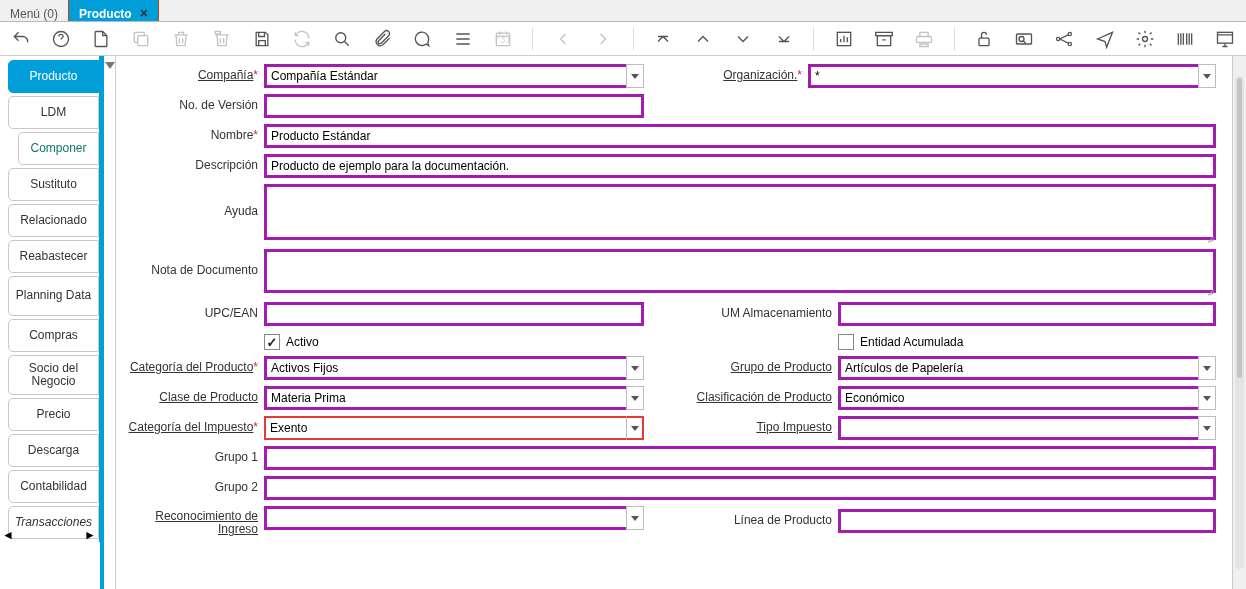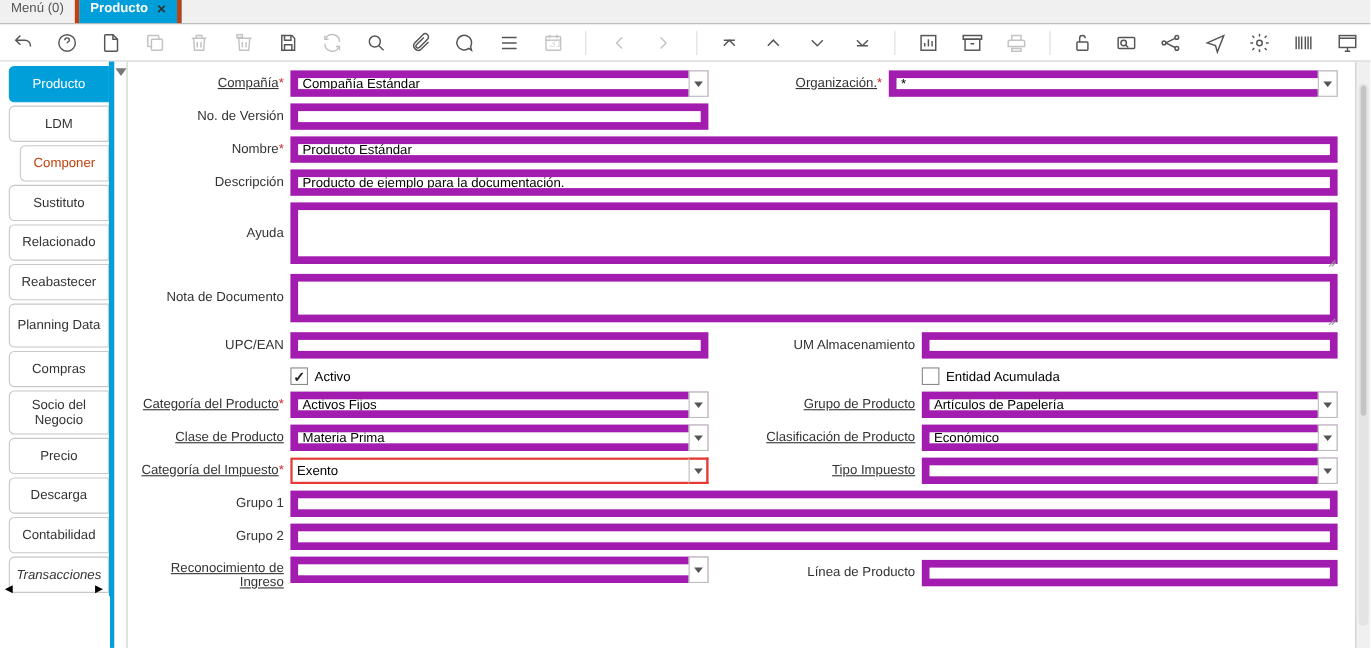--- a/index.html
+++ b/index.html
@@ -1,48 +1,48 @@
 <!DOCTYPE html>
 <html><head>
 <meta charset="utf-8">
 <style>
 *{box-sizing:border-box;margin:0;padding:0;font-family:Arial,Helvetica,sans-serif;font-size:12px}
 body{background:#fff;width:1246px;height:589px;overflow:hidden;position:relative}
 .tabs-strip{height:22px;background:#f0f0f0;border-bottom:1px solid #b8b8b8;display:flex;align-items:stretch}
-.tab{padding:0 10px;display:flex;align-items:flex-start;border-right:4px solid #c2410c;cursor:pointer;color:#555}
+.tab{padding:0 10px;display:flex;align-items:flex-end;border-right:1px solid #c2410c;cursor:pointer;color:#555}
 .tab.active{background:#009fda;color:#fff;font-weight:600}
 .tab-close{margin-left:8px;font-weight:bold;color:#333;font-size:14px}
 .toolbar{height:34px;border-bottom:1px solid #ccc;display:flex;align-items:center;padding:0 8px;gap:15px}
 .tool-btn{width:30px;height:30px;display:flex;align-items:center;justify-content:center;cursor:pointer;border-radius:3px}
 .tool-btn.disabled{opacity:.35;cursor:default}
 .tool-btn svg{width:20px;height:20px;stroke:#555;fill:none;stroke-width:1.6}
 .sep{width:1px;height:22px;background:#ddd;margin:0 2px}
 .main{display:flex;height:calc(589px - 56px);position:relative}
 .side-scroll{width:10px;height:13px;position:absolute;bottom:1px;display:flex;align-items:center;justify-content:center}
 .side-scroll.left{left:3px}
 .side-scroll.right{left:85px}
 .sidebar{width:100px;background:#fff;border-right:1px solid #009fda;display:flex;flex-direction:column;padding-top:4px;position:relative}
 .sidebar-wrap{border-right:4px solid #009fda}
 .side-tab{height:33px;border:1px solid #c8c8c8;border-radius:5px 0 0 5px;margin:0 0 3px 8px;display:flex;align-items:center;justify-content:center;padding:0 6px;text-align:center;font-size:12px;color:#333;cursor:pointer;background:#fff;line-height:1.1}
 .side-tab.tall{height:40px}
 .side-tab.active{background:#009fda;color:#fff;border-color:#009fda}
-.side-tab.child{margin-left:18px;color:#c2410c}
+.side-tab.child{margin-left:18px;color:#0f766e}
 .side-tab.italic{font-style:italic}
 .content-wrap{flex:1;display:flex;overflow:hidden}
 .left-vbar{width:12px;background:#fff;border-right:1px solid #ccc;display:flex;flex-direction:column;align-items:center;padding-top:6px}
 .triangle-down{width:0;height:0;border-left:5px solid transparent;border-right:5px solid transparent;border-top:7px solid #777}
 .form-area{flex:1;overflow-y:auto;padding:8px 16px 8px 8px;position:relative}
 .form-row{display:flex;align-items:center;margin-bottom:6px}
 .col-left{display:flex;flex:0 0 520px}
 .col-right{display:flex;flex:1;margin-left:24px}
 .lbl{width:140px;text-align:right;padding-right:6px;padding-top:4px;color:#333;font-size:12px}
 .lbl .req{color:#d32f2f}
 .lbl .ul{text-decoration:underline}
 .field{flex:1;position:relative}
-.inp,.ta,.sel{width:100%;border:7px solid #a21caf;padding:3px 4px;font-size:12px;height:24px;background:#fff}
+.inp,.ta,.sel{width:100%;border:3px solid #a21caf;padding:3px 4px;font-size:12px;height:24px;background:#fff}
 .ta{height:56px;resize:none}
 .dd-wrap{position:relative}
 .dd-btn{position:absolute;right:0;top:0;height:24px;width:18px;border:1px solid #bcbcbc;border-left:1px solid #bcbcbc;background:#fff;display:flex;align-items:center;justify-content:center;cursor:pointer}
 .dd-btn::after{content:"";width:0;height:0;border-left:4px solid transparent;border-right:4px solid transparent;border-top:5px solid #555}
 .full-row .field .inp,.full-row .field .ta{width:100%}
 .full-row{display:flex;margin-bottom:6px}
 .full-row .lbl{width:140px}
 .full-row .field{flex:1;margin-right:0}
 .cb-wrap{display:flex;align-items:center;gap:6px;padding-top:2px}
 .cb{width:16px;height:16px;border:1px solid #888;display:inline-flex;align-items:center;justify-content:center;background:#fff}

